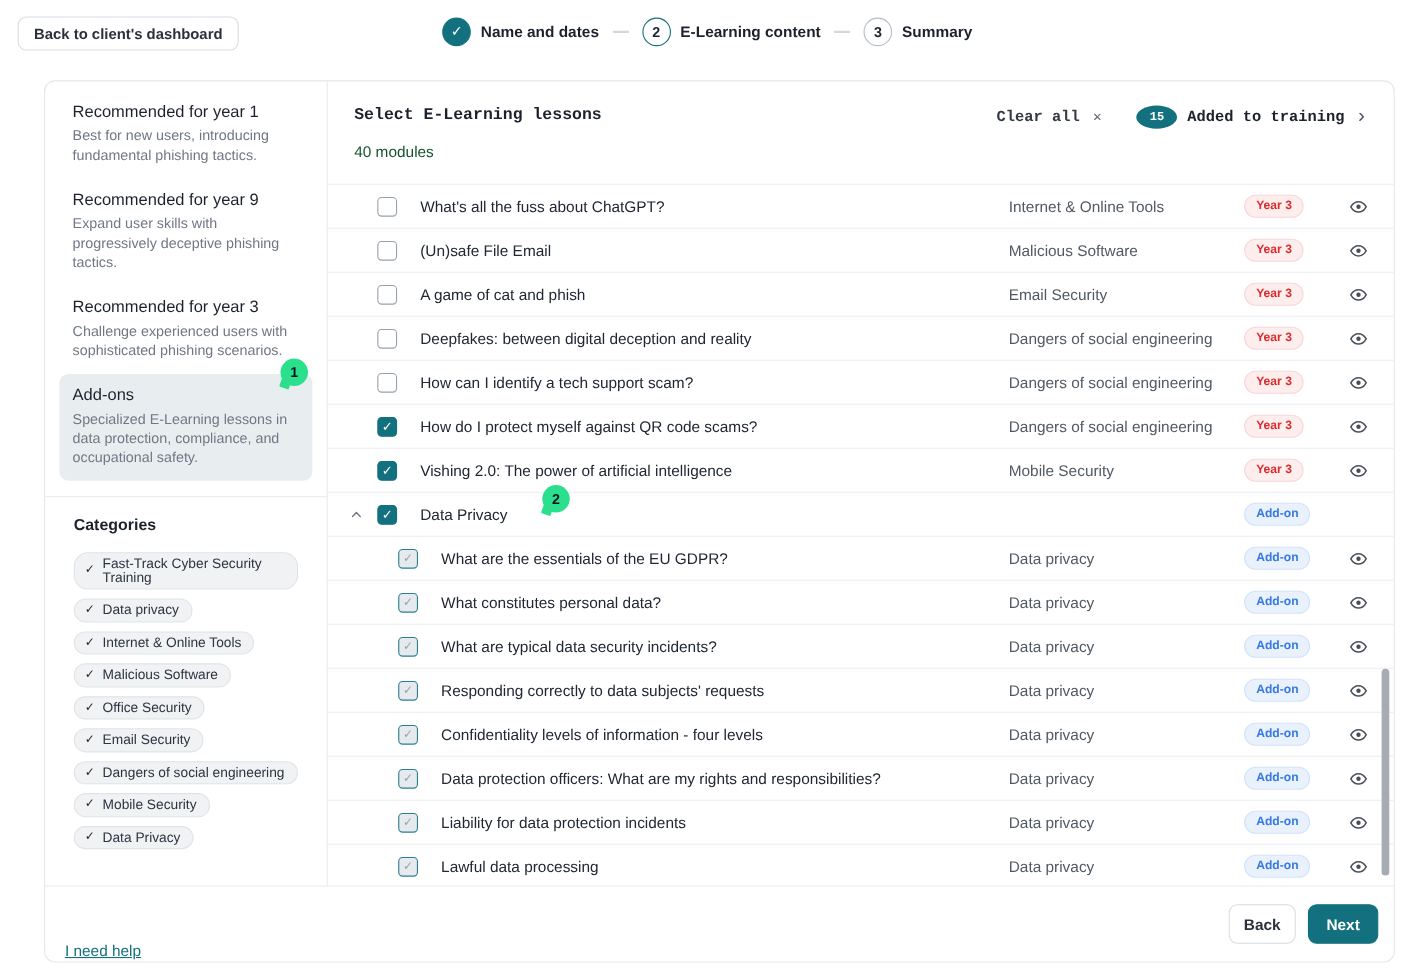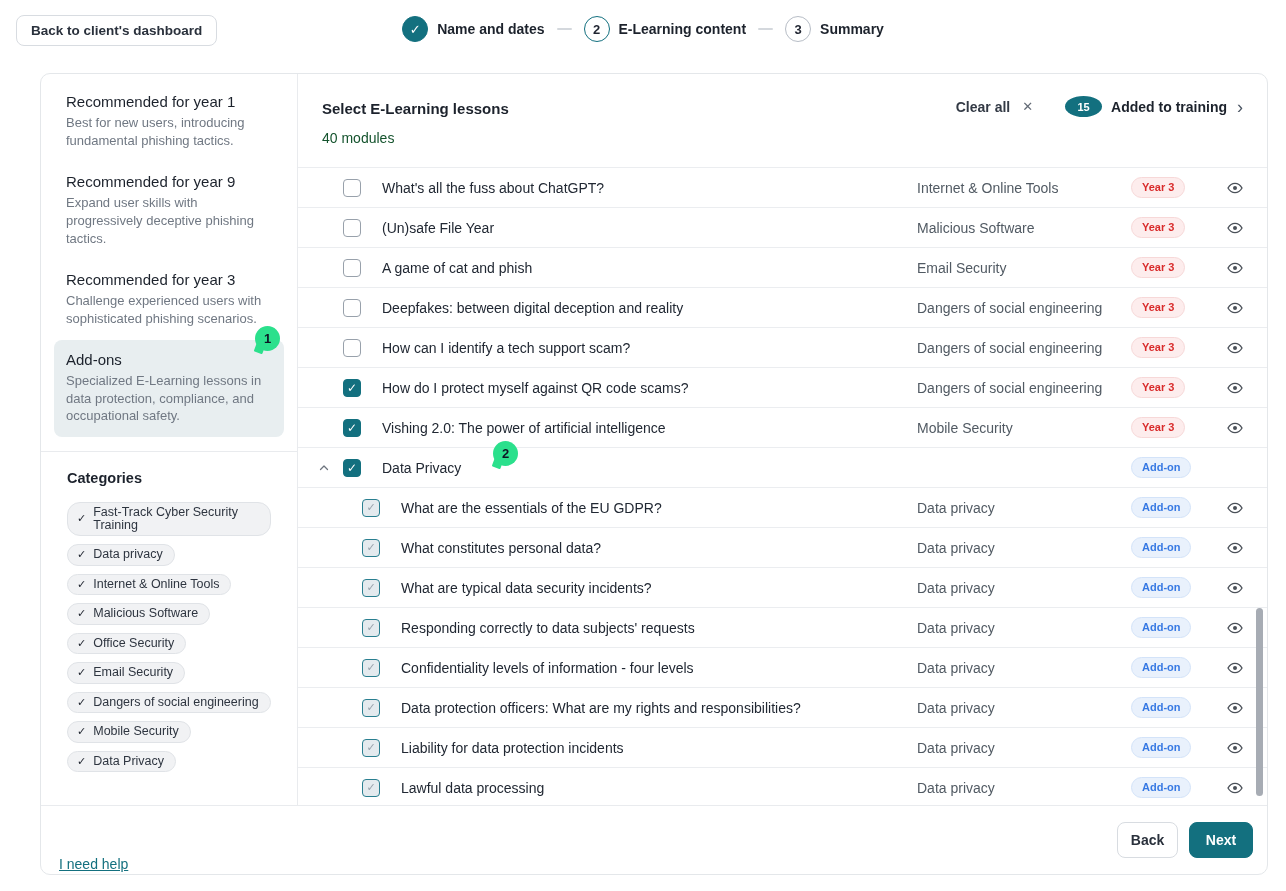--- a/index.html
+++ b/index.html
@@ -38,21 +38,21 @@
   .categories { margin-top:14px; border-top:1px solid #e9ebee; margin-left:-13px; margin-right:-13px; padding:18px 26px 0 26px; }
   .categories h4 { font-size:14.5px; font-weight:700; color:#1c222c; margin-bottom:16px; }
   .chip { display:inline-flex; align-items:center; gap:7px; background:#f1f2f4; border:1px solid #e0e3e7;
     border-radius:13px; padding:3px 11px 4px 9px; font-size:12.5px; color:#2e3540; margin-bottom:8px; cursor:pointer; }
   .chip .tick { font-size:11px; color:#1c222c; font-weight:700; }
   .chip-row { line-height:1; }
 
   
   .main { flex:1; min-width:0; position:relative; }
   .main-header { height:93px; padding:22px 24px 0 24px; }
-  .mh-top { display:flex; align-items:flex-end; }
+  .mh-top { display:flex; align-items:flex-start;font-family:Liberation Mono, monospace; }
   .mh-title { font-size:15px; font-weight:700; color:#1c222c; }
   .mh-right { margin-left:auto; display:flex; align-items:center; }
   .clear-all { font-size:14px; font-weight:600; color:#333a45; cursor:pointer; }
   .clear-x { margin-left:12px; font-size:13px; color:#636b76; cursor:pointer; }
   .count-badge { margin-left:32px; width:37px; height:21px; border-radius:50%; background:#13707f; color:#fff;
     font-size:11px; font-weight:700; display:flex; align-items:center; justify-content:center; }
   .added-label { margin-left:9px; font-size:14px; font-weight:600; color:#1c222c; }
   .added-chevron { margin-left:10px; font-size:18px; color:#4b5563; line-height:1; cursor:pointer; }
   .modules-count { margin-top:13px; font-size:14px; color:#14532d; }
 
@@ -208,21 +208,21 @@
                 <circle cx="12" cy="12" r="3" fill="#4a5058"></circle>
               </svg>
             </span>
         </div>
 
         <div class="row">
           <span class="c-chev"></span>
           <span class="c-check">
               <span class="cb"></span>
             </span>
-          <span class="c-title">(Un)safe File Year</span>
+          <span class="c-title">(Un)safe File Email</span>
           <span class="c-cat">Malicious Software</span>
           <span class="c-badge"><span class="pill pill-year">Year 3</span></span>
           <span class="c-eye">
               <svg class="eye-icon" width="16" height="16" viewBox="0 0 24 24">
                 <path d="M1.5 12s4-7 10.5-7 10.5 7 10.5 7-4 7-10.5 7S1.5 12 1.5 12z" fill="none" stroke="#4a5058" stroke-width="2"></path>
                 <circle cx="12" cy="12" r="3" fill="#4a5058"></circle>
               </svg>
             </span>
         </div>
 

